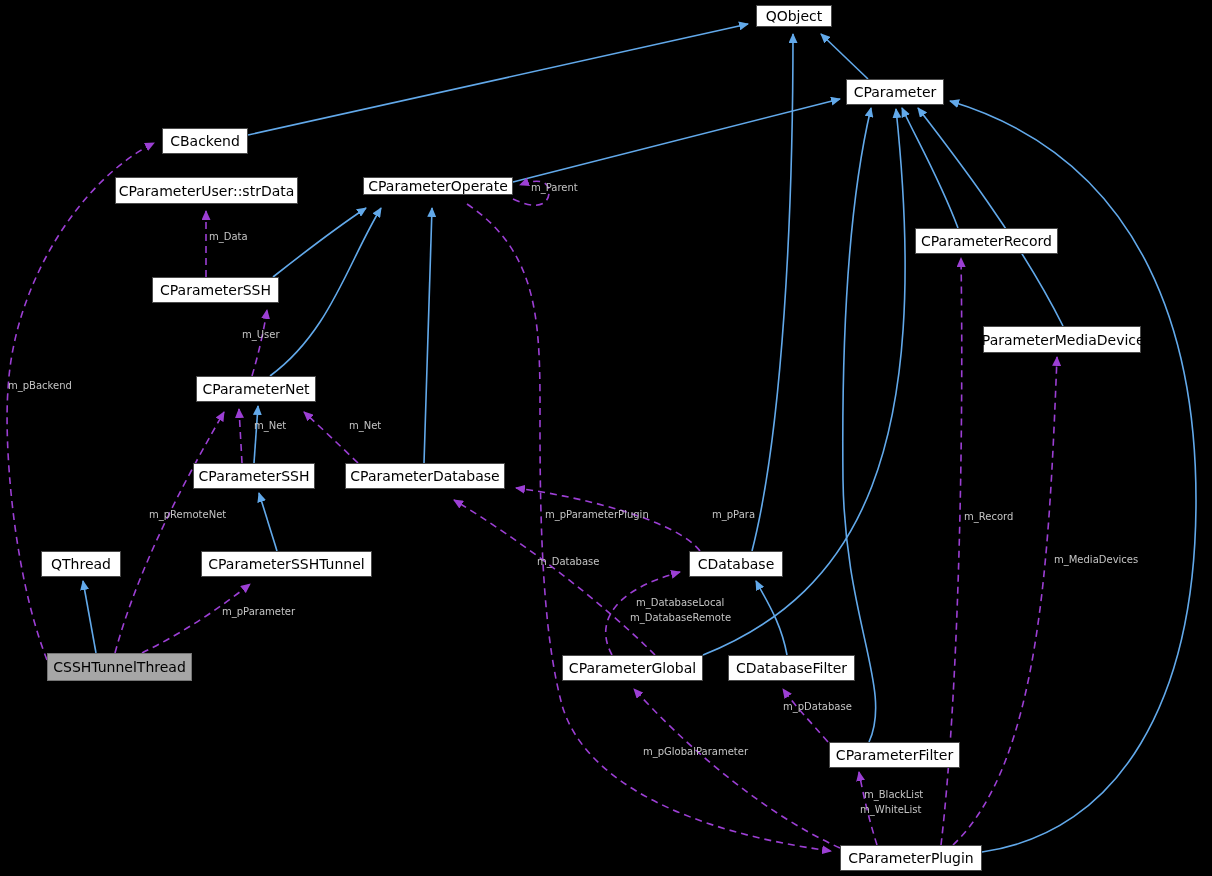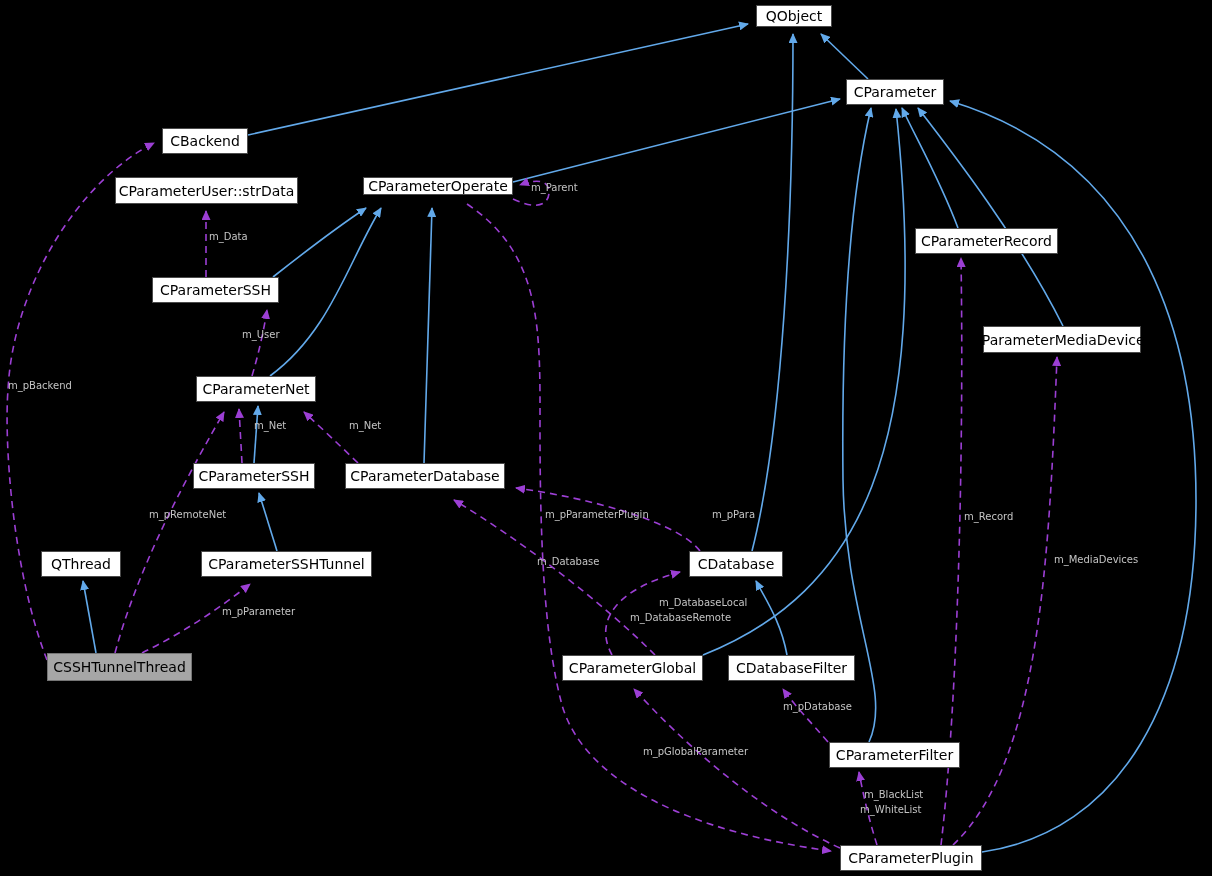--- a/index.html
+++ b/index.html
@@ -103,21 +103,21 @@
   <span class="elabel" style="left:242px;top:329px">m_User</span>
   <span class="elabel" style="left:8px;top:380px">m_pBackend</span>
   <span class="elabel" style="left:254px;top:420px">m_Net</span>
   <span class="elabel" style="left:349px;top:420px">m_Net</span>
   <span class="elabel" style="left:149px;top:509px">m_pRemoteNet</span>
   <span class="elabel" style="left:545px;top:509px">m_pParameterPlugin</span>
   <span class="elabel" style="left:712px;top:509px">m_pPara</span>
   <span class="elabel" style="left:537px;top:556px">m_Database</span>
   <span class="elabel" style="left:964px;top:511px">m_Record</span>
   <span class="elabel" style="left:1054px;top:554px">m_MediaDevices</span>
-  <span class="elabel" style="left:659px;top:597px">m_DatabaseLocal</span>
+  <span class="elabel" style="left:636px;top:597px">m_DatabaseLocal</span>
   <span class="elabel" style="left:630px;top:612px">m_DatabaseRemote</span>
   <span class="elabel" style="left:222px;top:606px">m_pParameter</span>
   <span class="elabel" style="left:783px;top:701px">m_pDatabase</span>
   <span class="elabel" style="left:643px;top:746px">m_pGlobalParameter</span>
   <span class="elabel" style="left:864px;top:789px">m_BlackList</span>
   <span class="elabel" style="left:860px;top:804px">m_WhiteList</span>
 
 </div>
 
 </body></html>

